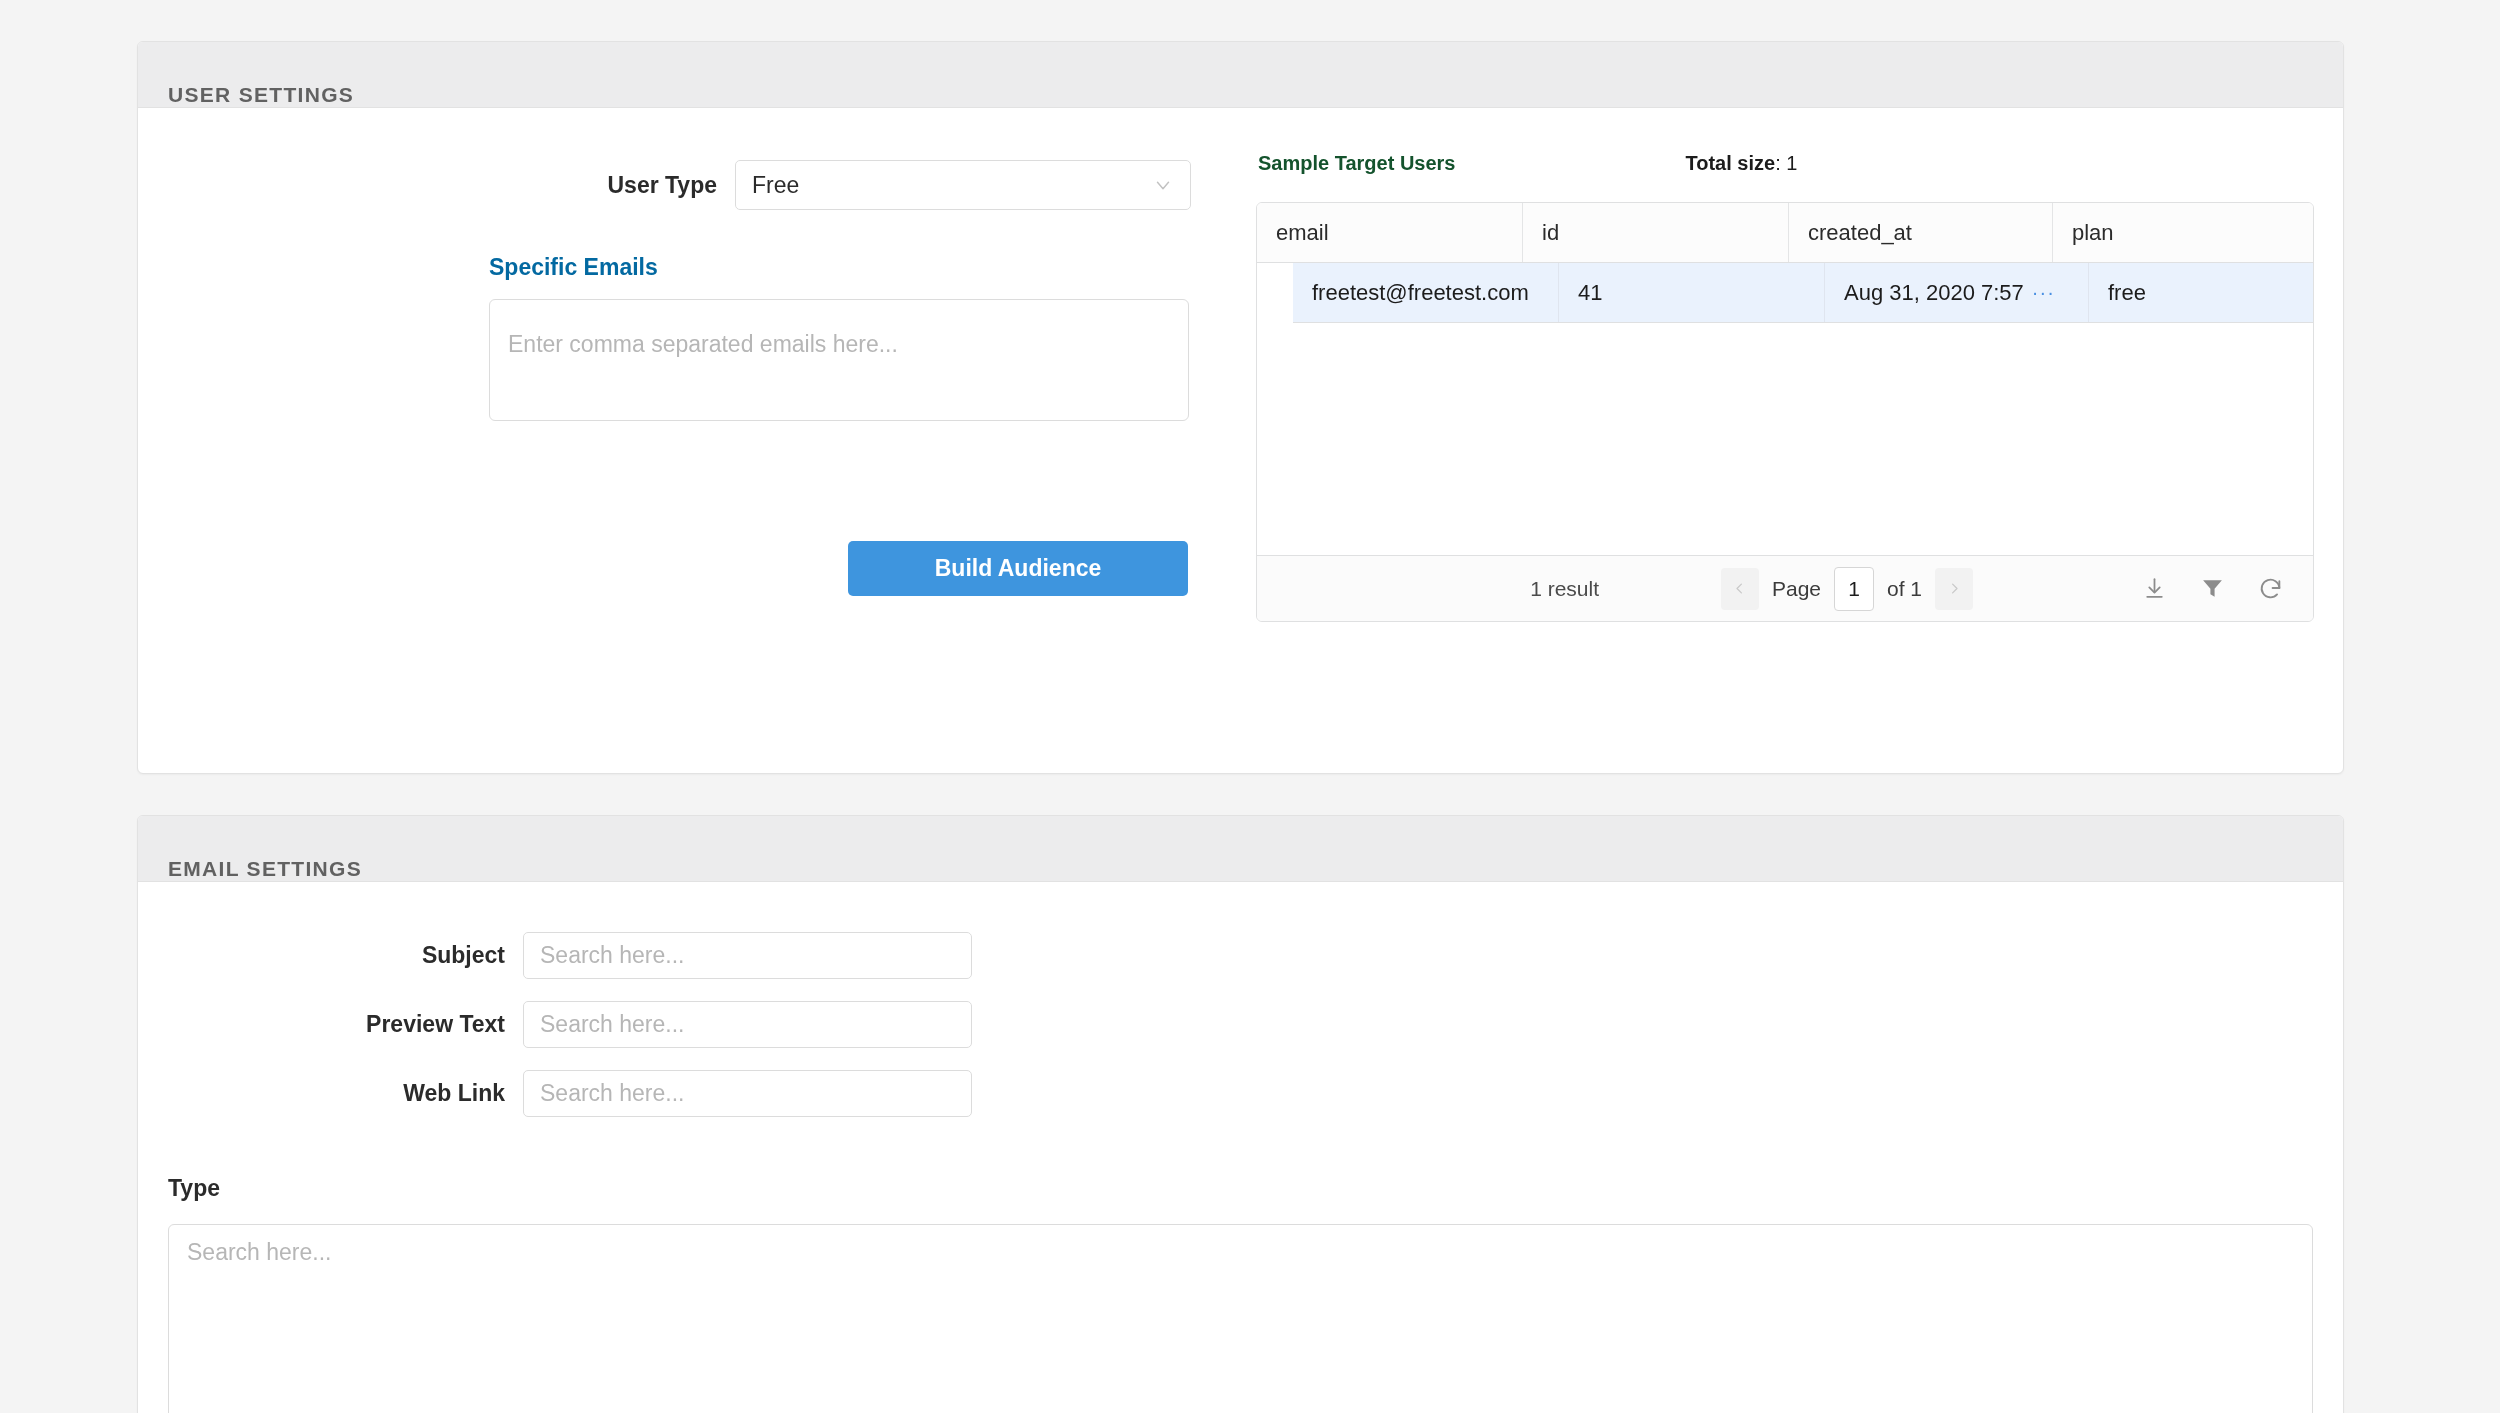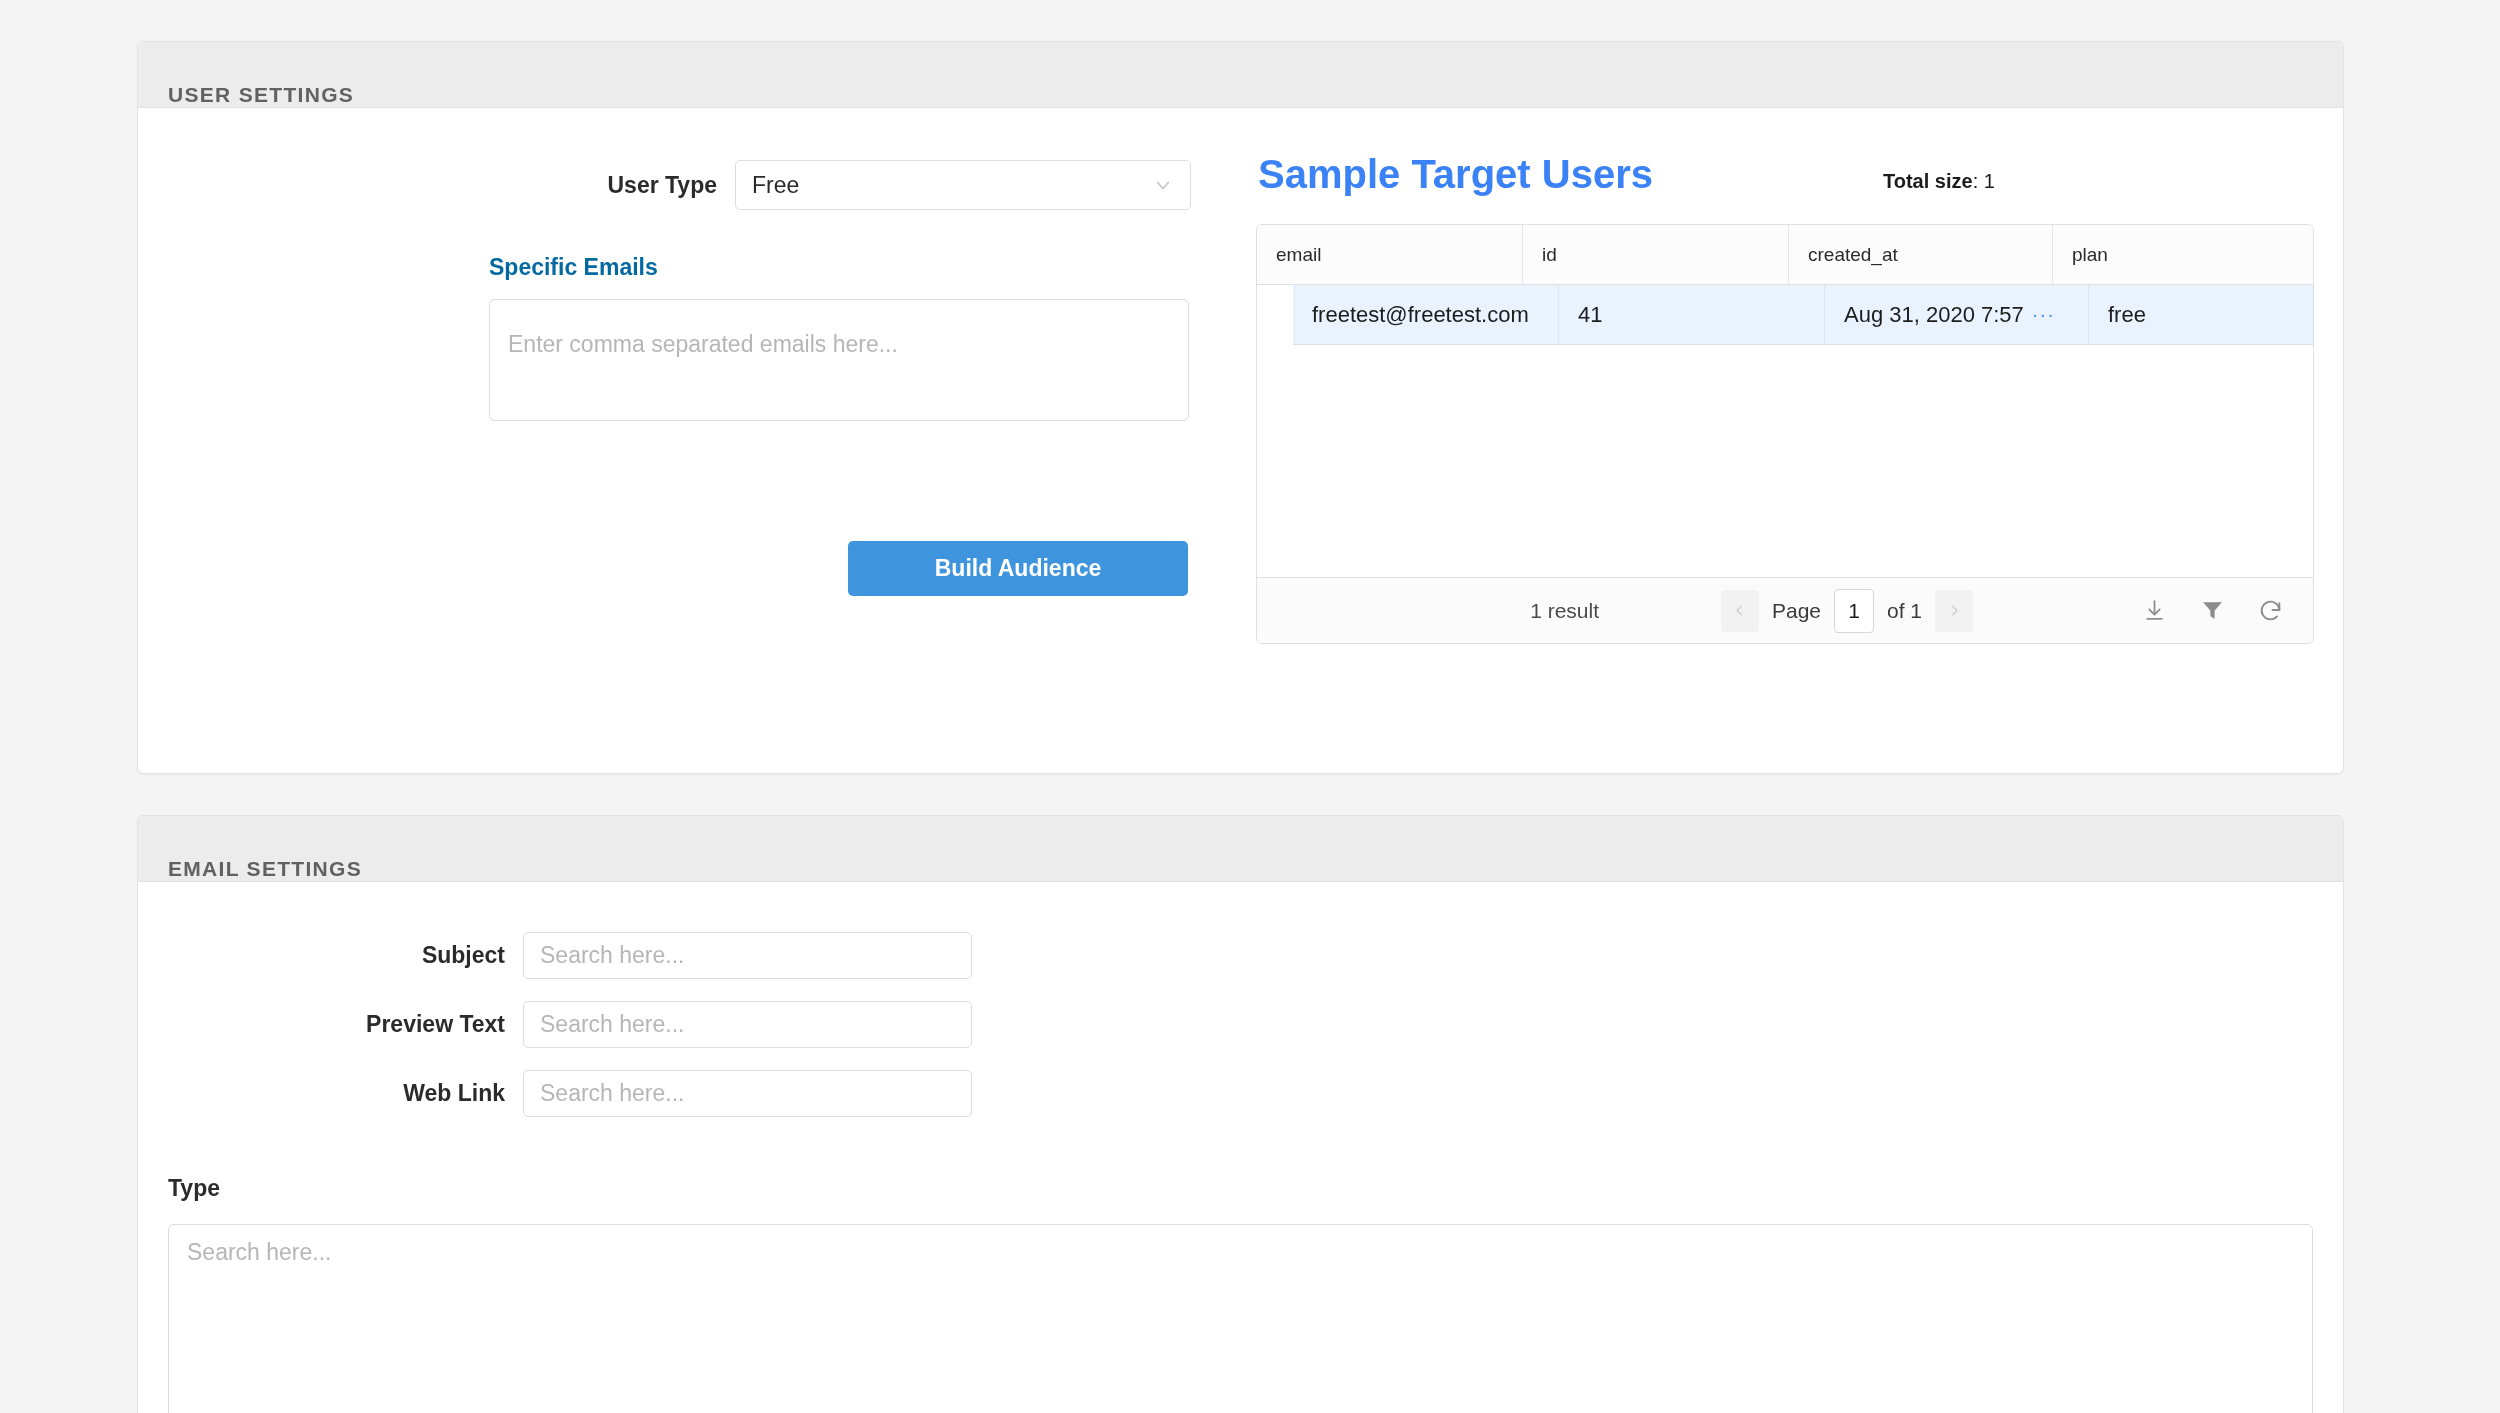--- a/index.html
+++ b/index.html
@@ -131,23 +131,23 @@
   }
 
   
   .table-head-row {
     display: flex;
     align-items: baseline;
     margin-bottom: 27px;
     padding-left: 2px;
   }
   .table-title {
-    font-size: 40px;
-    font-weight: bold;
-    color: #3b82f6;
+    font-size: 20px;
+    font-weight: bold;
+    color: #14532d;
     margin-right: 230px;
   }
   .total-size {
     font-size: 20px;
     color: #1c1c1c;
   }
   .total-size b { font-weight: bold; }
 
   .grid-wrap {
     border: 1px solid #dfe0e1;
@@ -156,21 +156,21 @@
     overflow: hidden;
     width: 1058px;
   }
   .grid-header {
     display: flex;
     background: #fcfcfc;
     border-bottom: 1px solid #dfe0e1;
     height: 60px;
   }
   .grid-header .cell {
-    font-size: 19px;
+    font-size: 22px;
     color: #2b2b2b;
     display: flex;
     align-items: center;
     padding: 0 19px;
     border-right: 1px solid #e4e5e6;
     cursor: pointer;
   }
   .grid-header .cell:last-child { border-right: none; }
 
   .grid-row {

